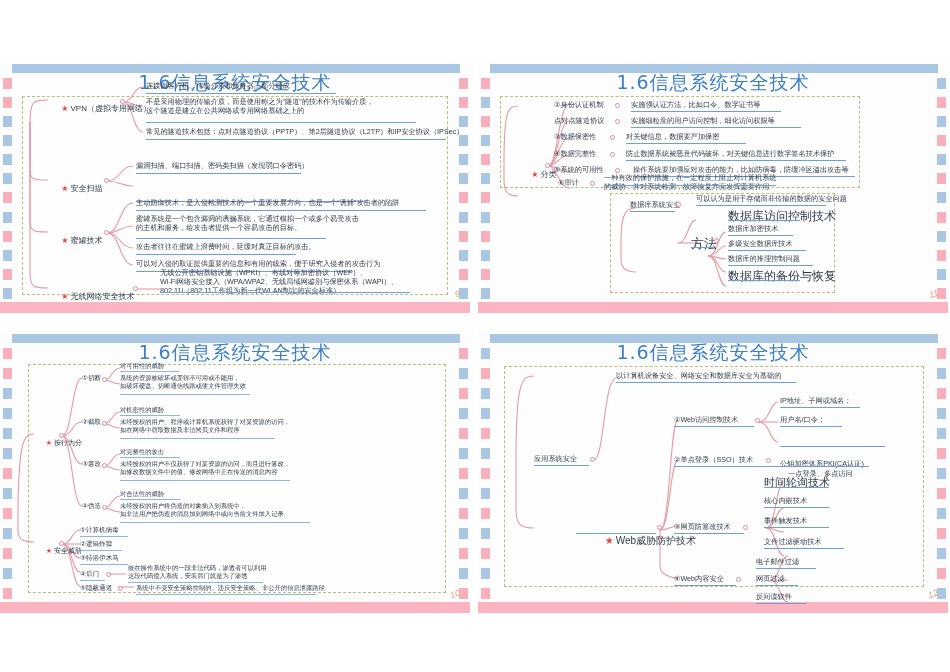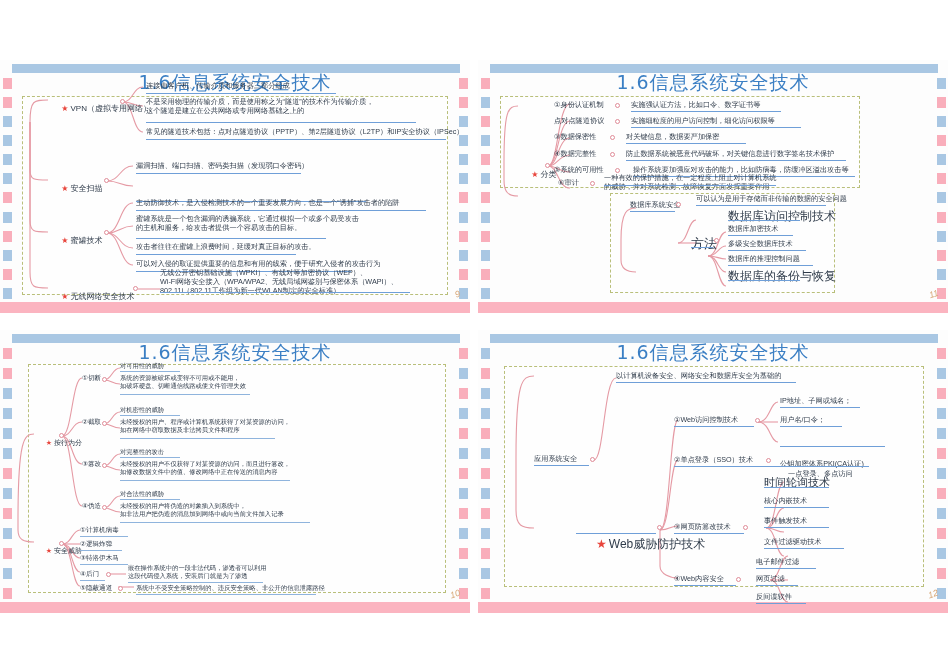--- a/index.html
+++ b/index.html
@@ -516,21 +516,21 @@
       <path d="M292,250 C302,250 302,250 310,250"></path>
       <path d="M292,250 C302,250 302,272 310,272"></path>
     </svg>
 
     <div class="node" style="left:56px; top:124px; font-size:7.2px;">应用系统安全</div>
     <div class="dot" style="left:112px; top:127px;"></div>
     <div class="underline" style="left:56px; top:135px; width:55px;"></div>
     <div class="node" style="left:138px; top:41px; font-size:7.2px;">以计算机设备安全、网络安全和数据库安全为基础的</div>
     <div class="underline" style="left:138px; top:52px; width:180px;"></div>
 
-    <div class="node" style="left:98px; top:192px; font-size:12px;">
+    <div class="node" style="left:110px; top:192px; font-size:10px;">
       <span class="star">★</span><span>Web威胁防护技术</span>
     </div>
     <div class="dot" style="left:179px; top:195px;"></div>
     <div class="underline" style="left:98px; top:203px; width:80px;"></div>
 
     <div class="node" style="left:196px; top:85px; font-size:7.2px;">①Web访问控制技术</div>
     <div class="dot" style="left:277px; top:88px;"></div>
     <div class="underline" style="left:196px; top:96px; width:80px;"></div>
     <div class="node" style="left:302px; top:66px; font-size:7.2px;">IP地址、子网或域名；</div>
     <div class="underline" style="left:302px; top:77px; width:80px;"></div>

